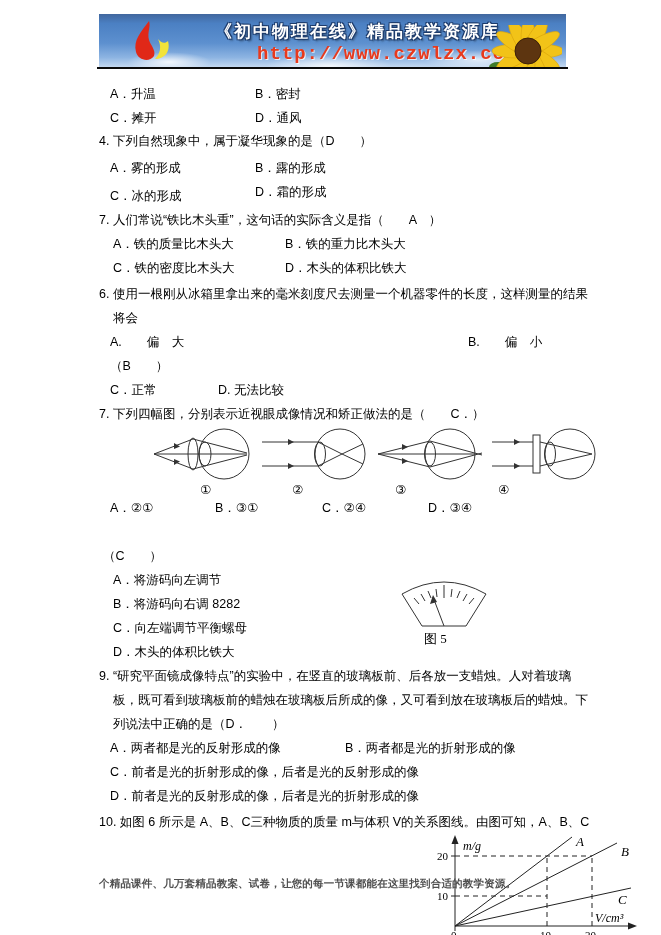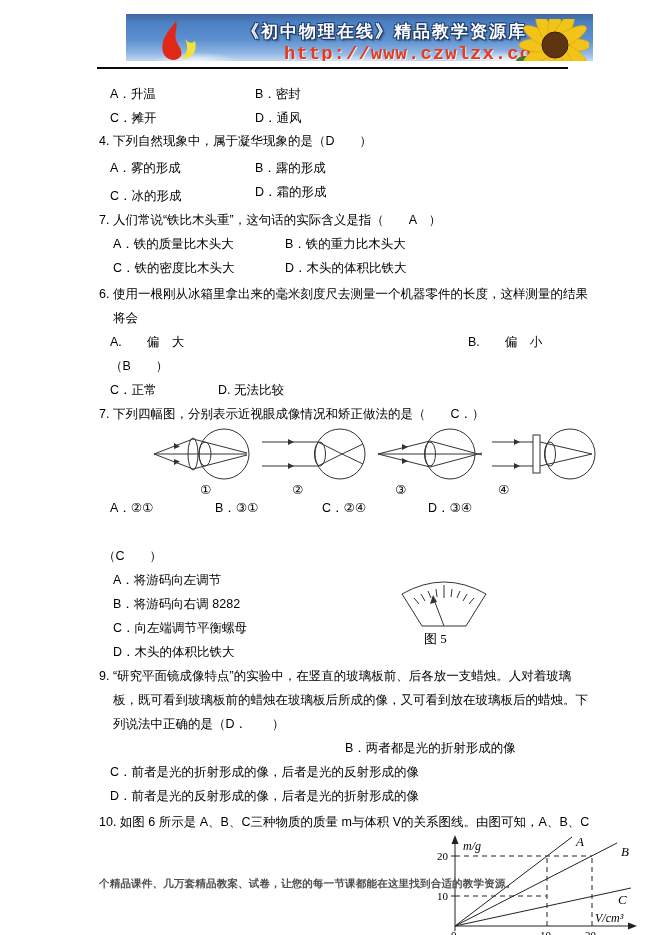--- a/index.html
+++ b/index.html
@@ -1,21 +1,21 @@
 <!DOCTYPE html>
 <html><head>
 <meta charset="utf-8">
 <style>
   html,body{margin:0;padding:0;background:#fff;}
   .page{position:relative;width:661px;height:935px;background:#ffffff;overflow:hidden;
         font-family:"Liberation Sans","DejaVu Sans",sans-serif;color:#000;}
   .line{position:absolute;font-size:12.5px;line-height:16px;white-space:pre;color:#000;}
   
-  .banner{position:absolute;left:99px;top:14px;width:467px;height:47px;overflow:hidden;
-          background:linear-gradient(180deg,#41679e 0%,#4b80c3 18%,#5d90cf 55%,#8db4e2 82%,#c3d8f0 100%);margin-left:27px;}
+  .banner{position:absolute;left:99px;top:14px;width:467px;height:53px;overflow:hidden;
+          background:linear-gradient(180deg,#41679e 0%,#4b80c3 18%,#5d90cf 55%,#8db4e2 82%,#c3d8f0 100%);}
   .banner::before{content:"";position:absolute;left:0;top:26px;width:467px;height:30px;
           background:radial-gradient(60px 14px at 70px 22px,rgba(255,255,255,.85),rgba(255,255,255,0) 70%),
                      radial-gradient(90px 16px at 230px 26px,rgba(255,255,255,.8),rgba(255,255,255,0) 70%),
                      radial-gradient(80px 14px at 380px 20px,rgba(255,255,255,.7),rgba(255,255,255,0) 70%);}
   .banner-title{position:absolute;left:116px;top:6px;font-size:17px;font-weight:bold;color:#fff;
           letter-spacing:2px;white-space:pre;
           text-shadow:1px 1px 0 #1d3b6b,-1px -1px 0 #1d3b6b,1px -1px 0 #1d3b6b,-1px 1px 0 #1d3b6b,2px 2px 2px rgba(0,0,0,.4);}
   .banner-url{position:absolute;left:158px;top:29px;font-size:19px;font-weight:bold;color:#e8391c;
           letter-spacing:1px;white-space:pre;font-family:"Liberation Mono","DejaVu Sans Mono",monospace;
           text-shadow:1px 1px 0 rgba(255,255,255,.75);}
@@ -167,20 +167,21 @@
       <line x1="76" y1="22" x2="71" y2="28"></line>
       <line x1="46" y1="50" x2="35" y2="21"></line>
       <polygon points="35,19 32,28 39,26" fill="#333" stroke="none"></polygon>
     </svg>
   </div>
   <div class="fig-caption" style="left:424px;top:630px">图 5</div>
 
   <div class="line" style="left:99px;top:668px">9. “研究平面镜成像特点”的实验中，在竖直的玻璃板前、后各放一支蜡烛。人对着玻璃</div>
   <div class="line" style="left:113px;top:716px">列说法中正确的是（D．　　）</div>
   <div class="line" style="left:113px;top:692px">板，既可看到玻璃板前的蜡烛在玻璃板后所成的像，又可看到放在玻璃板后的蜡烛。下</div>
+  <div class="line" style="left:110px;top:740px">A．两者都是光的反射形成的像</div>
   <div class="line" style="left:345px;top:740px">B．两者都是光的折射形成的像</div>
   <div class="line" style="left:110px;top:764px">C．前者是光的折射形成的像，后者是光的反射形成的像</div>
   <div class="line" style="left:110px;top:788px">D．前者是光的反射形成的像，后者是光的折射形成的像</div>
 
   <div class="line" style="left:99px;top:814px">10. 如图 6 所示是 A、B、C三种物质的质量 m与体积 V的关系图线。由图可知，A、B、C</div>
 
   <div class="fig" style="left:425px;top:833px;z-index:2">
     <svg width="236" height="102" viewBox="0 0 236 102">
       <g fill="none" stroke="#222" stroke-width="1">
         <line x1="30" y1="98" x2="30" y2="8"></line>

